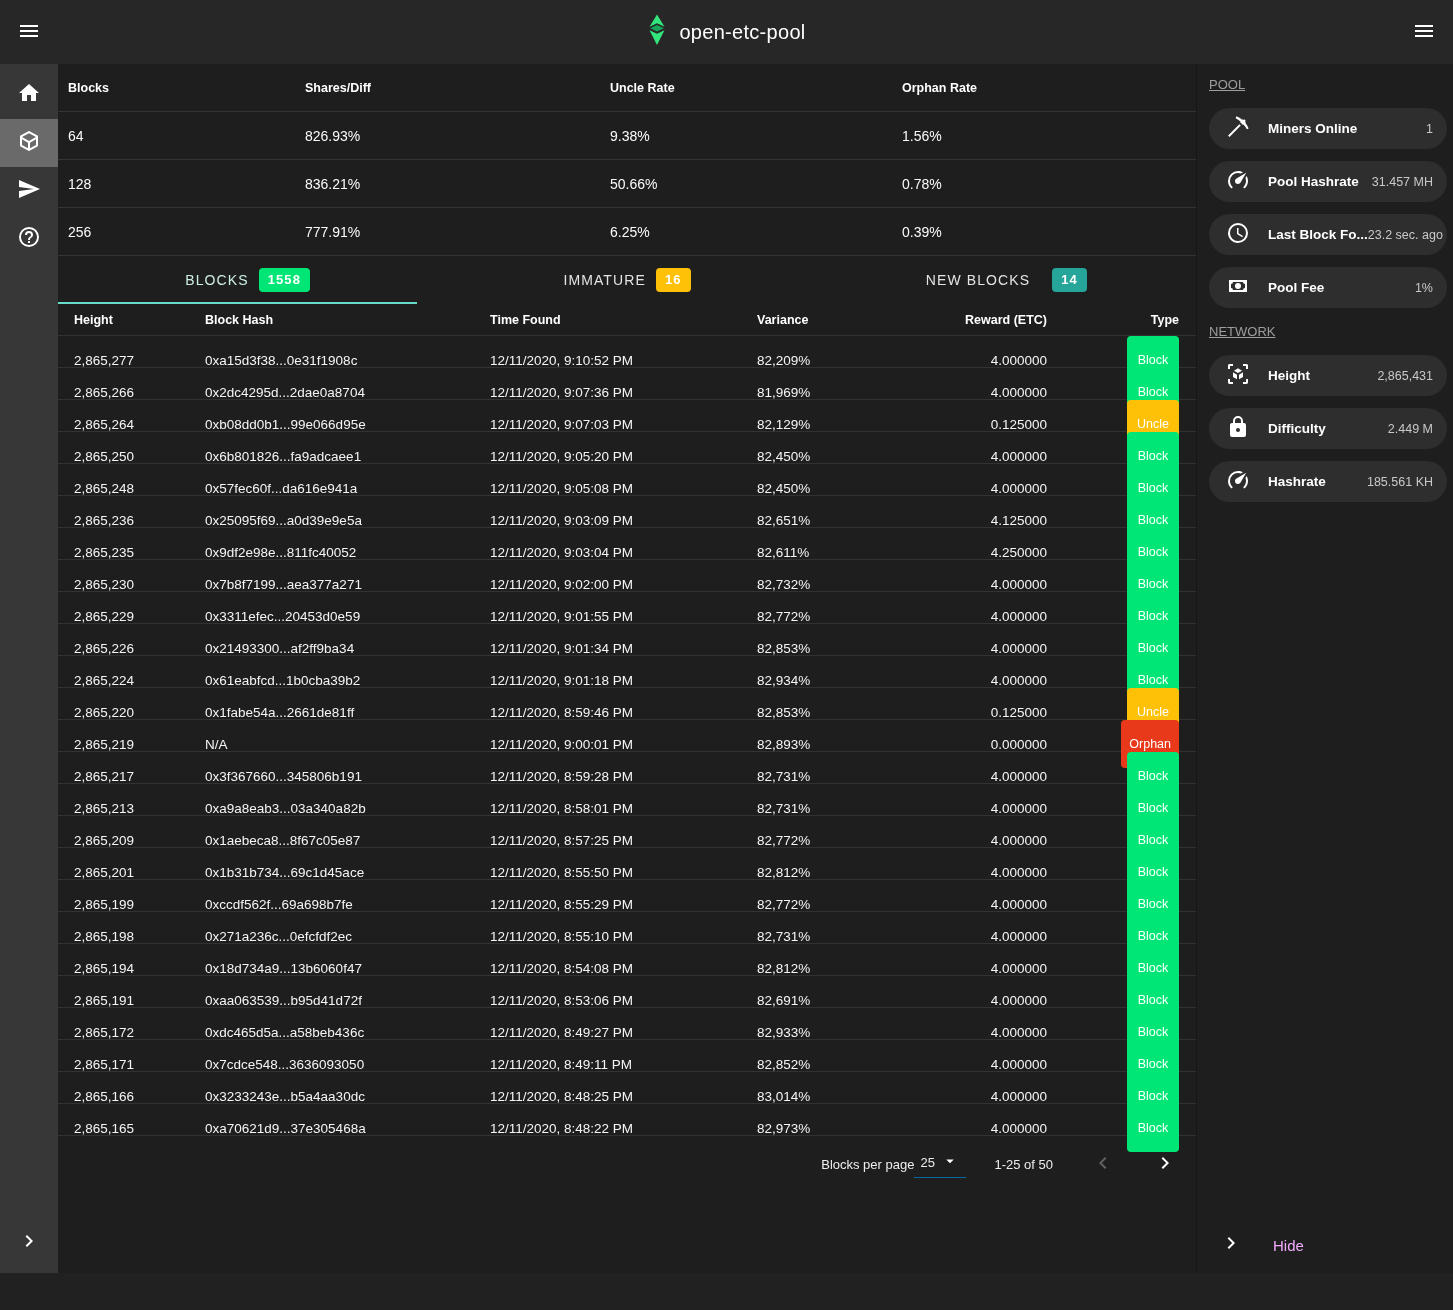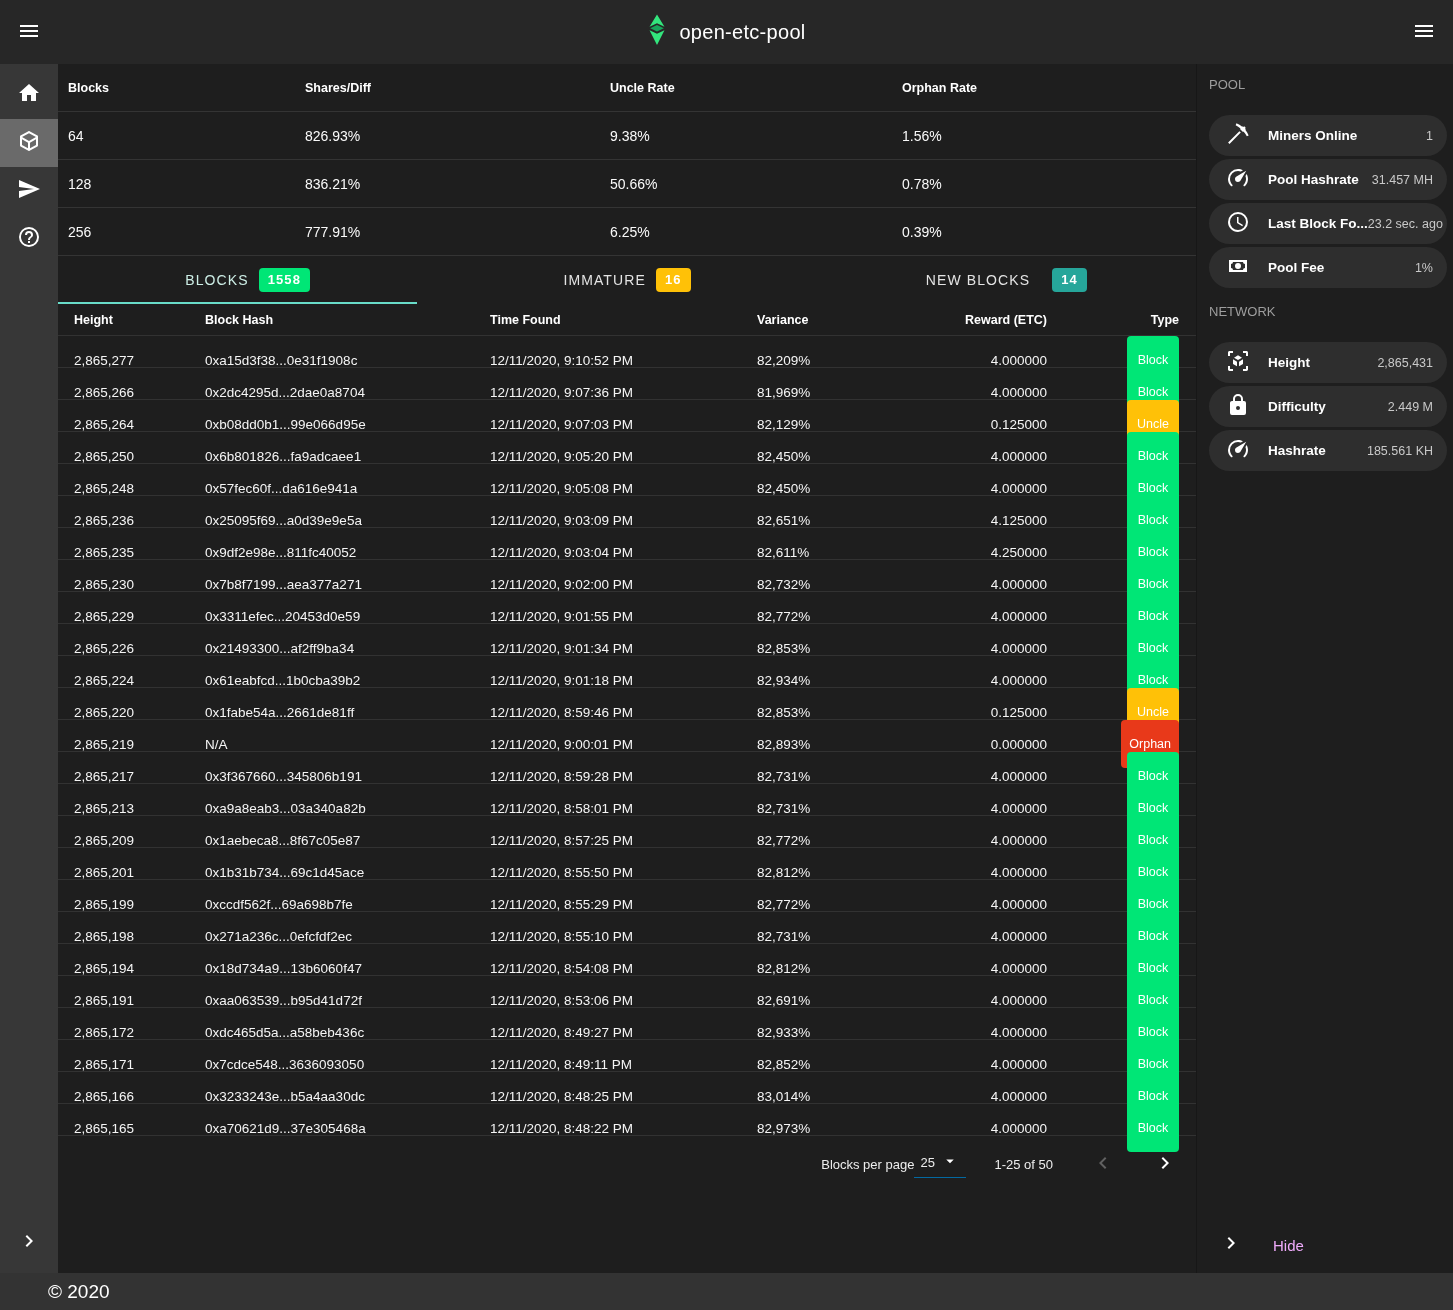--- a/index.html
+++ b/index.html
@@ -54,22 +54,22 @@
   .pp-label{}
   .pp-select{display:flex;align-items:center;gap:6px;border-bottom:1px solid #0369a1;padding:2px 2px 4px 6px;min-width:44px;cursor:pointer;}
   .pp-select svg{fill:#fff;}
   .pp-range{margin-left:28px;}
   .pg-btn{background:transparent;border:none;padding:0;margin-left:38px;cursor:pointer;display:flex;align-items:center;}
   .pg-btn svg{fill:#fff;}
   .pg-btn.disabled svg{fill:#616161;}
 
   
   .side{position:absolute;right:0;top:64px;width:257px;bottom:37px;background:#1e1e1e;border-left:1px solid #171717;box-sizing:border-box;}
-  .side-title{padding:13px 12px 23px 12px;font-size:13px;color:#9e9e9e;}
-  .scard{margin:0 6px 3px 12px;height:41px;border-radius:24px;background:#2e2e2e;display:flex;align-items:center;padding:0 14px 0 17px;box-sizing:border-box;}
+  .side-title{padding:13px 12px 4px 12px;font-size:13px;color:#9e9e9e;text-decoration:underline;}
+  .scard{margin:12px 6px 3px 12px;height:41px;border-radius:24px;background:#2e2e2e;display:flex;align-items:center;padding:0 14px 0 17px;box-sizing:border-box;}
   .scard svg{fill:#fff;flex:none;}
   .scard .lbl{margin-left:18px;font-size:13.5px;font-weight:bold;color:#fff;white-space:nowrap;}
   .scard .val{margin-left:auto;font-size:12.5px;color:#c9c9c9;white-space:nowrap;}
   .hide-row{position:absolute;left:0;right:0;bottom:6px;height:44px;display:flex;align-items:center;padding-left:22px;cursor:pointer;}
   .hide-row svg{fill:#fff;}
   .hide-row .lbl{margin-left:30px;font-size:15px;color:#f0abfc;}
 
   
   .footer{position:absolute;left:0;bottom:0;width:1453px;height:37px;background:#333333;display:flex;align-items:center;padding-left:48px;box-sizing:border-box;font-size:19px;color:#fff;}
 </style>
@@ -588,17 +588,14 @@
     <div class="hide-row">
       <span>
         <svg width="24" height="24" viewBox="0 0 24 24">
             <path d="M8.59,16.58L13.17,12L8.59,7.41L10,6L16,12L10,18L8.59,16.58Z"></path>
           </svg>
       </span>
       <span class="lbl">Hide</span>
     </div>
   </aside>
 
-  <footer class="footer">
-    <span>© 2020</span>
-  </footer>
 
 </div>
 
 </body></html>

